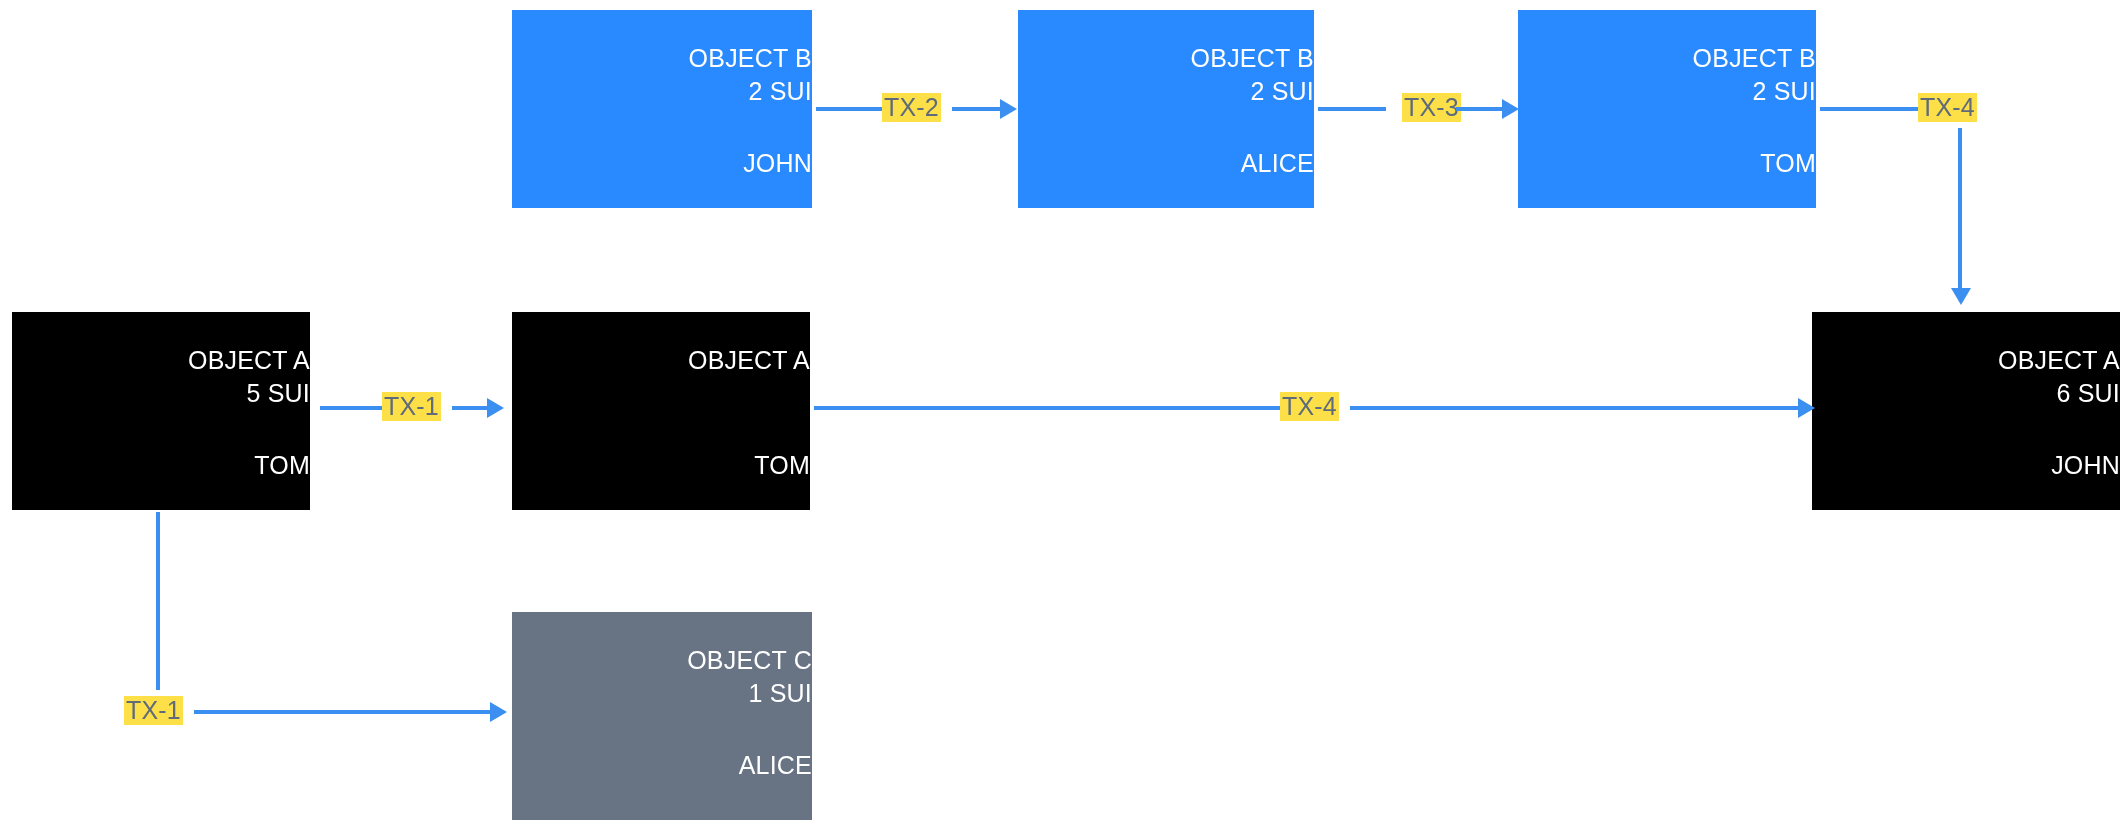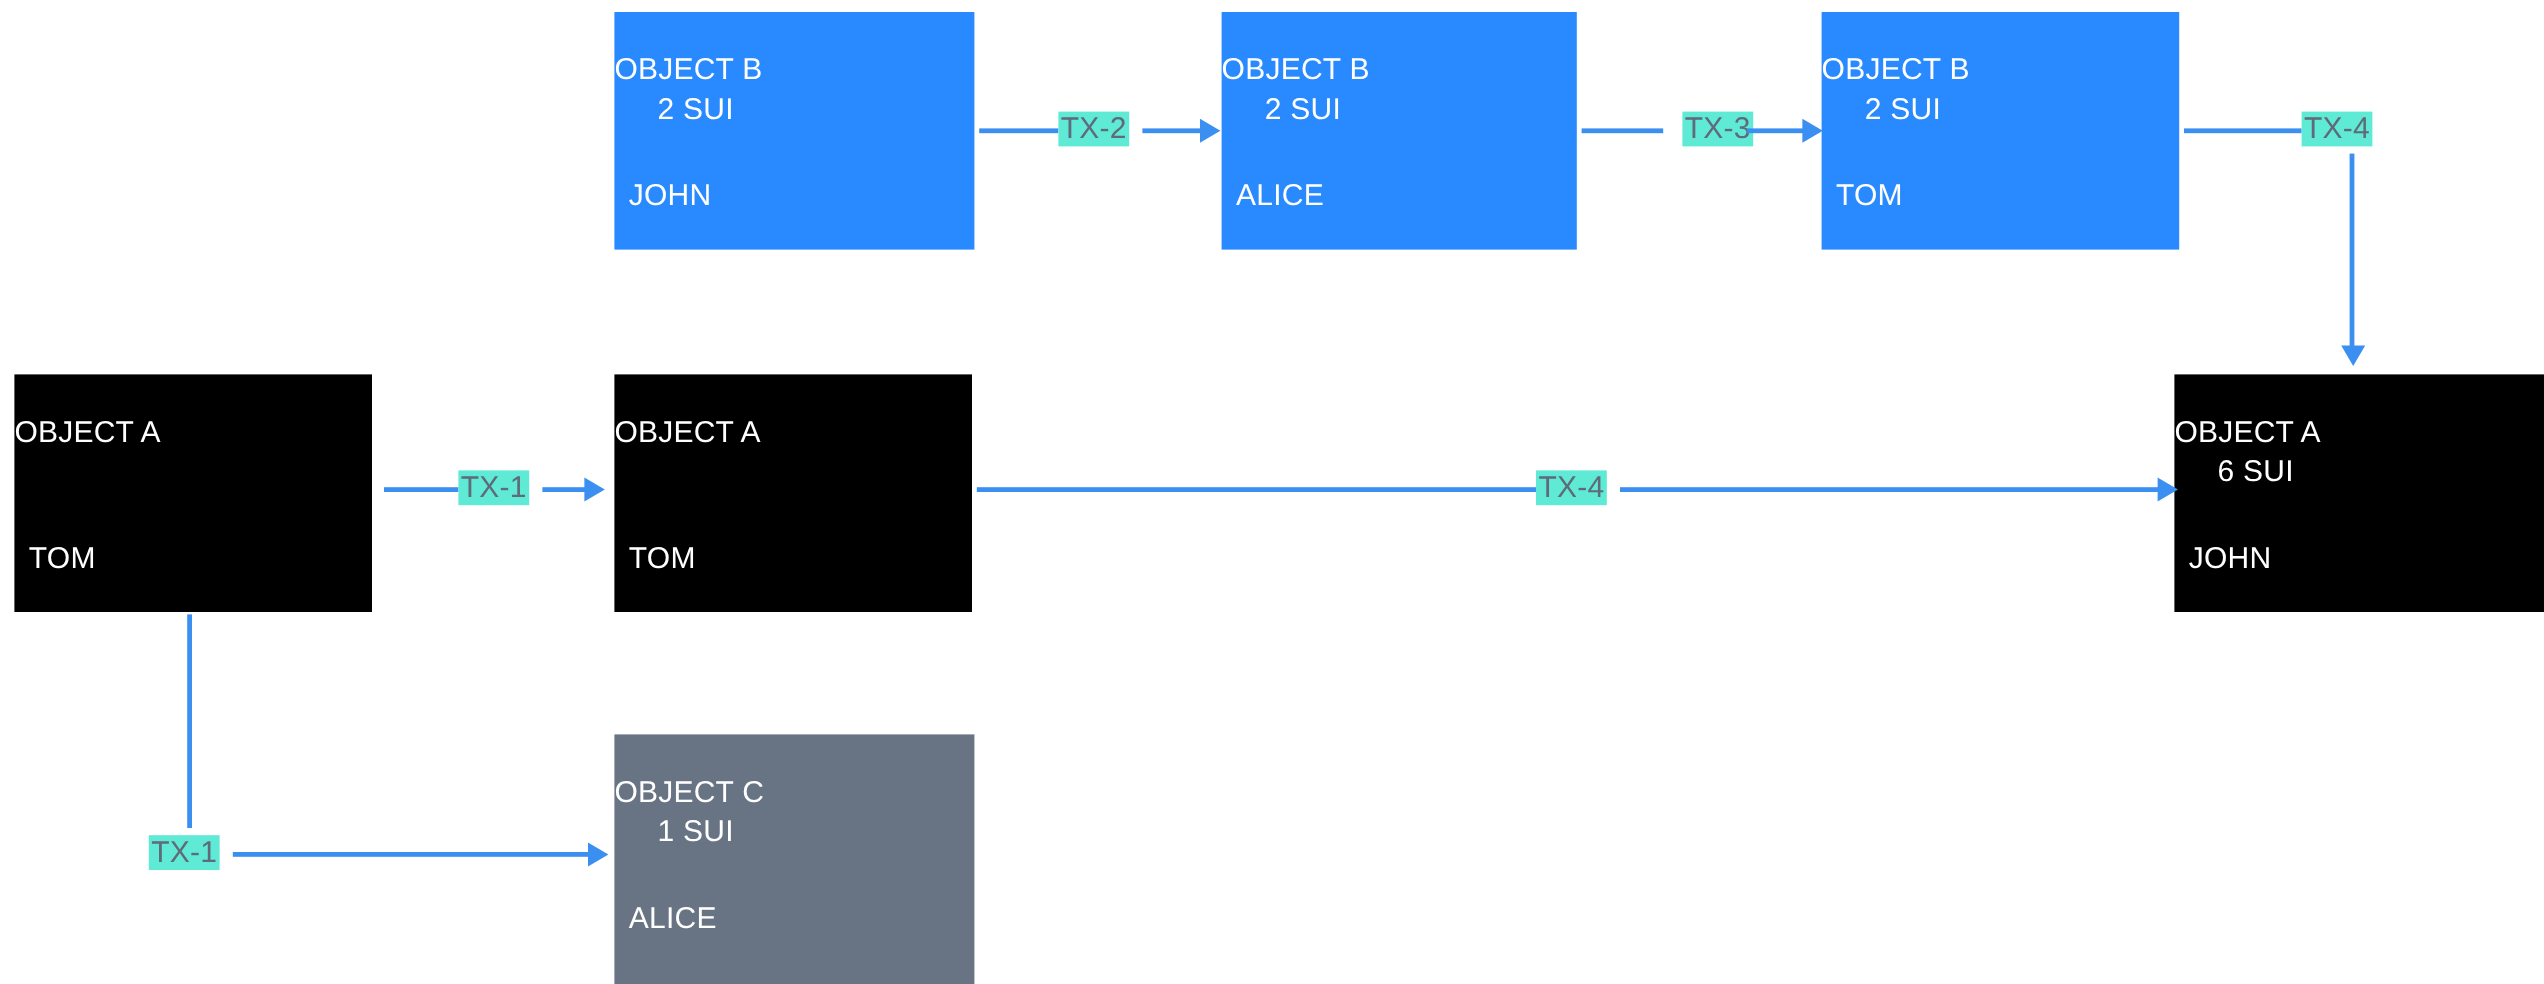--- a/index.html
+++ b/index.html
@@ -17,21 +17,21 @@
     background: #ffffff;
     overflow: hidden;
   }
   .node {
     position: absolute;
     box-sizing: border-box;
     display: flex;
     flex-direction: column;
     align-items: center;
     color: #ffffff;
-    text-align: left;
+    text-align: right;
   }
   .node .title-block {
     position: absolute;
     left: 0;
     right: 0;
     top: 32px;
     line-height: 1.30;
   }
   .node .owner-block {
     position: absolute;
@@ -82,35 +82,36 @@
     width: 0;
     height: 0;
     border-left: 10px solid transparent;
     border-right: 10px solid transparent;
     border-top: 17px solid #3b8ff0;
   }
   .edge-label {
     position: absolute;
     font-size: 25px;
     color: #5f6b7a;
-    background: #5eead4;
+    background: #fde047;
     white-space: nowrap;
     letter-spacing: 0.2px;
     padding: 0 2px;
     text-align: center;
   }
 </style>
 </head>
 <body>
 
 <div id="canvas">
 
   <div class="node" style="left:12px; top:312px; width:298px; height:198px; background:#000000;">
     <div class="title-block">
       <span class="node-label">OBJECT A</span>
+      <span class="node-amount">5 SUI</span>
     </div>
     <div class="owner-block">
       <span class="node-owner">TOM</span>
     </div>
   </div>
 
   <div class="node" style="left:512px; top:10px; width:300px; height:198px; background:#2989ff;">
     <div class="title-block">
       <span class="node-label">OBJECT B</span>
       <span class="node-amount">2 SUI</span>

